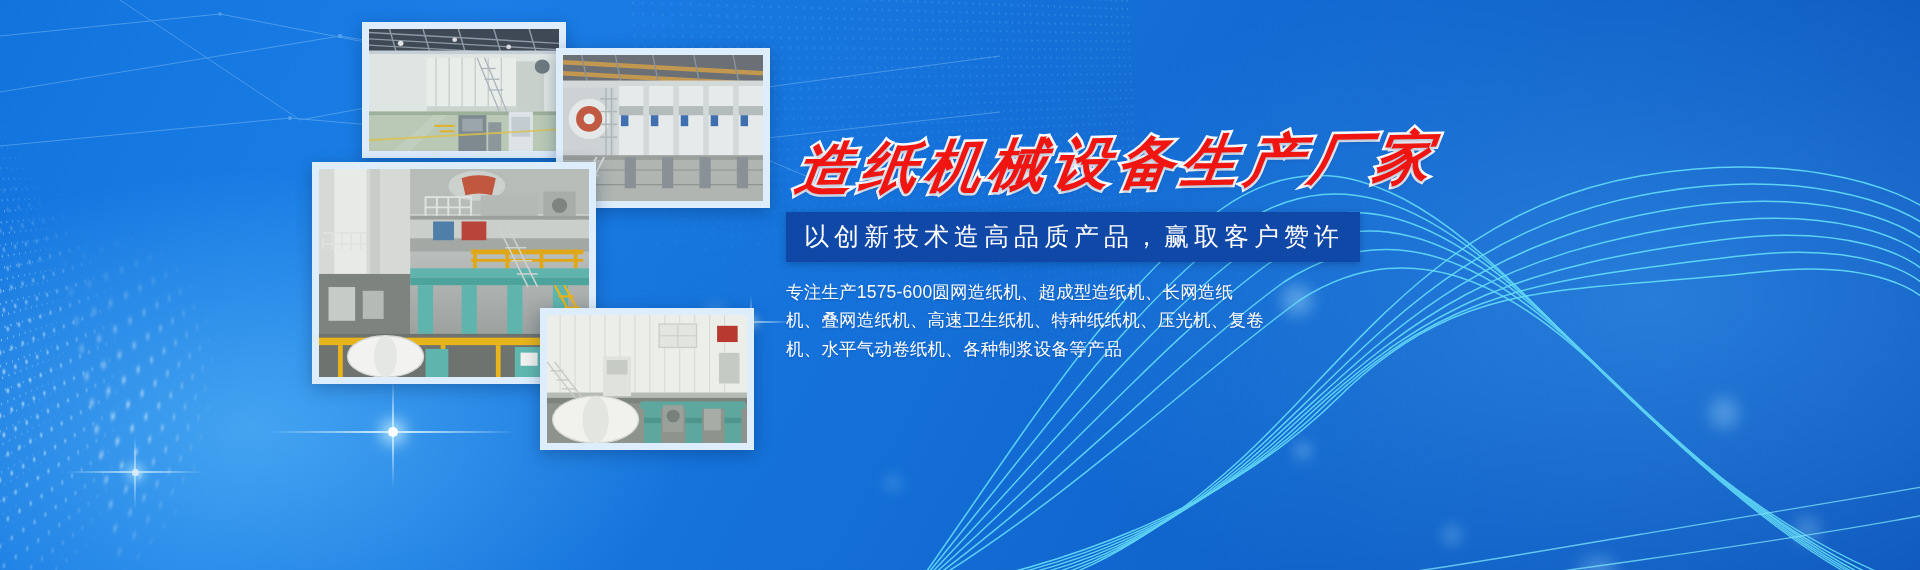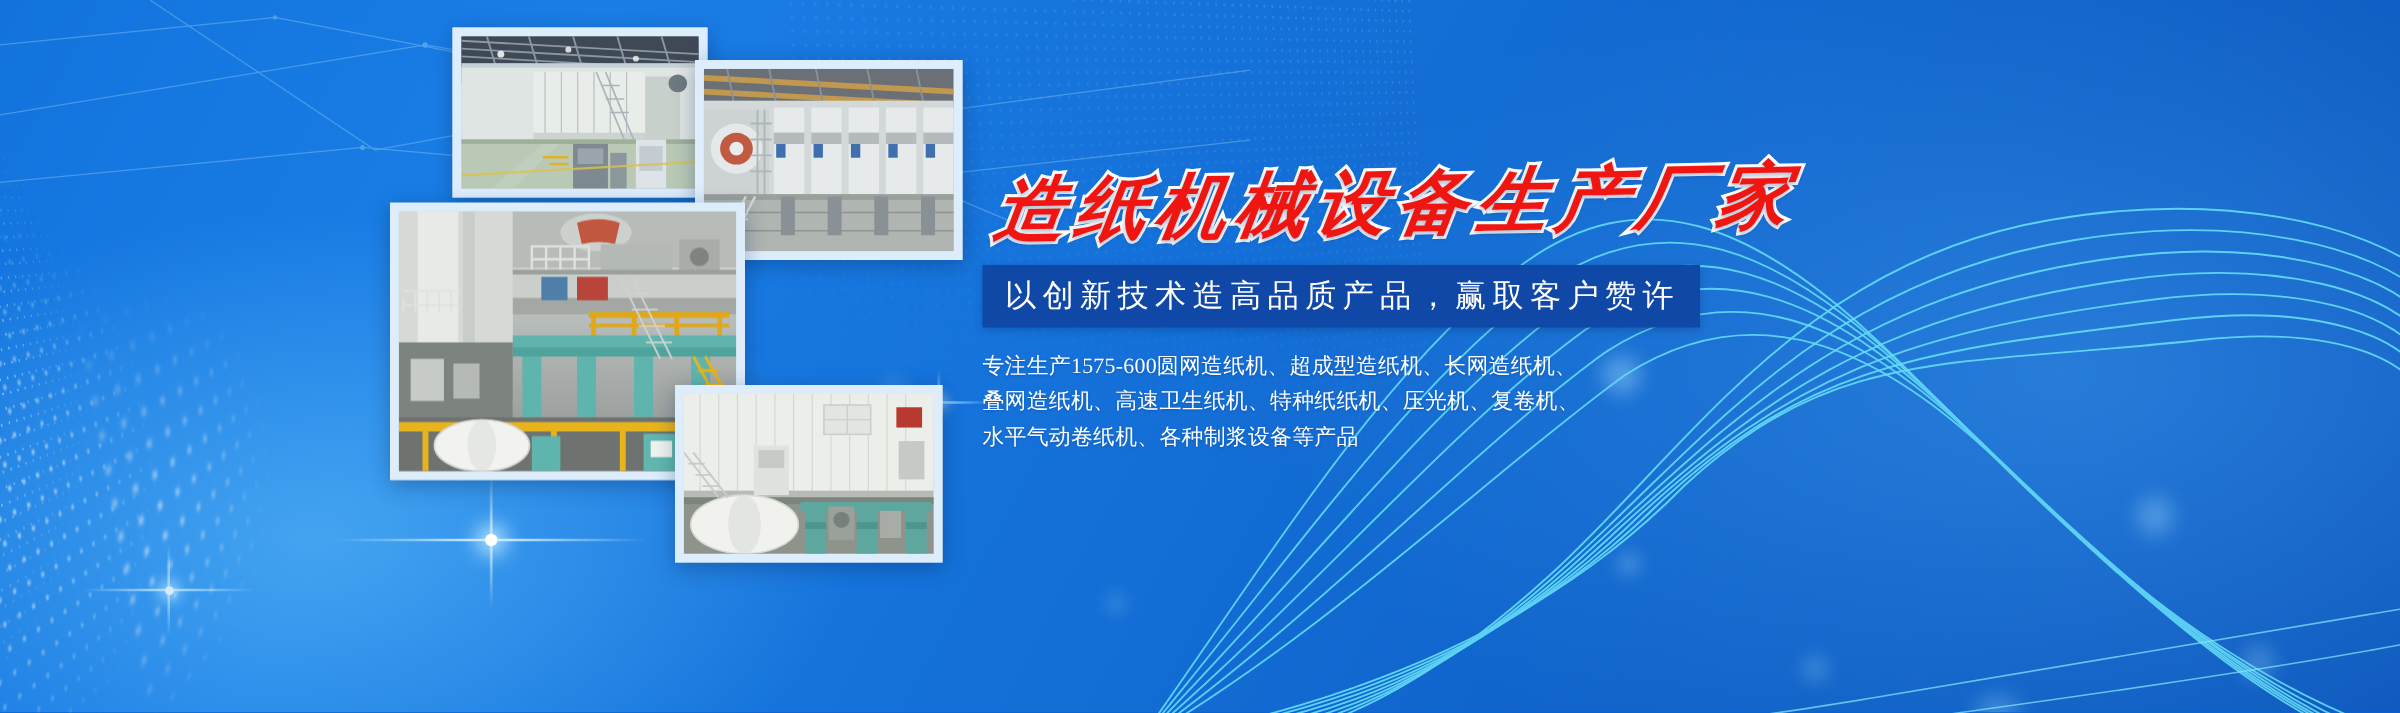--- a/index.html
+++ b/index.html
@@ -105,21 +105,21 @@
     box-shadow:0 2px 7px rgba(3,30,75,.3);
   }
   .subbar .txt{
     font-size:25px; color:#ffffff; letter-spacing:5px; white-space:nowrap;
     font-family:Liberation Sans, sans-serif; font-weight:400;
   }
 
   .desc{ margin-top:16px; width:480px; }
   .desc p{
     font-size:17.5px; color:#ffffff; line-height:1.62; letter-spacing:.2px;
-    font-family:Liberation Serif, serif;
+    font-family:Liberation Sans, sans-serif;
     text-shadow:0 1px 2px rgba(5,40,95,.3);
   }
 </style>
 </head>
 <body>
 
 <div id="banner">
 
   <div class="dotgrid"></div>
   <div class="dotgrid g2"></div>

